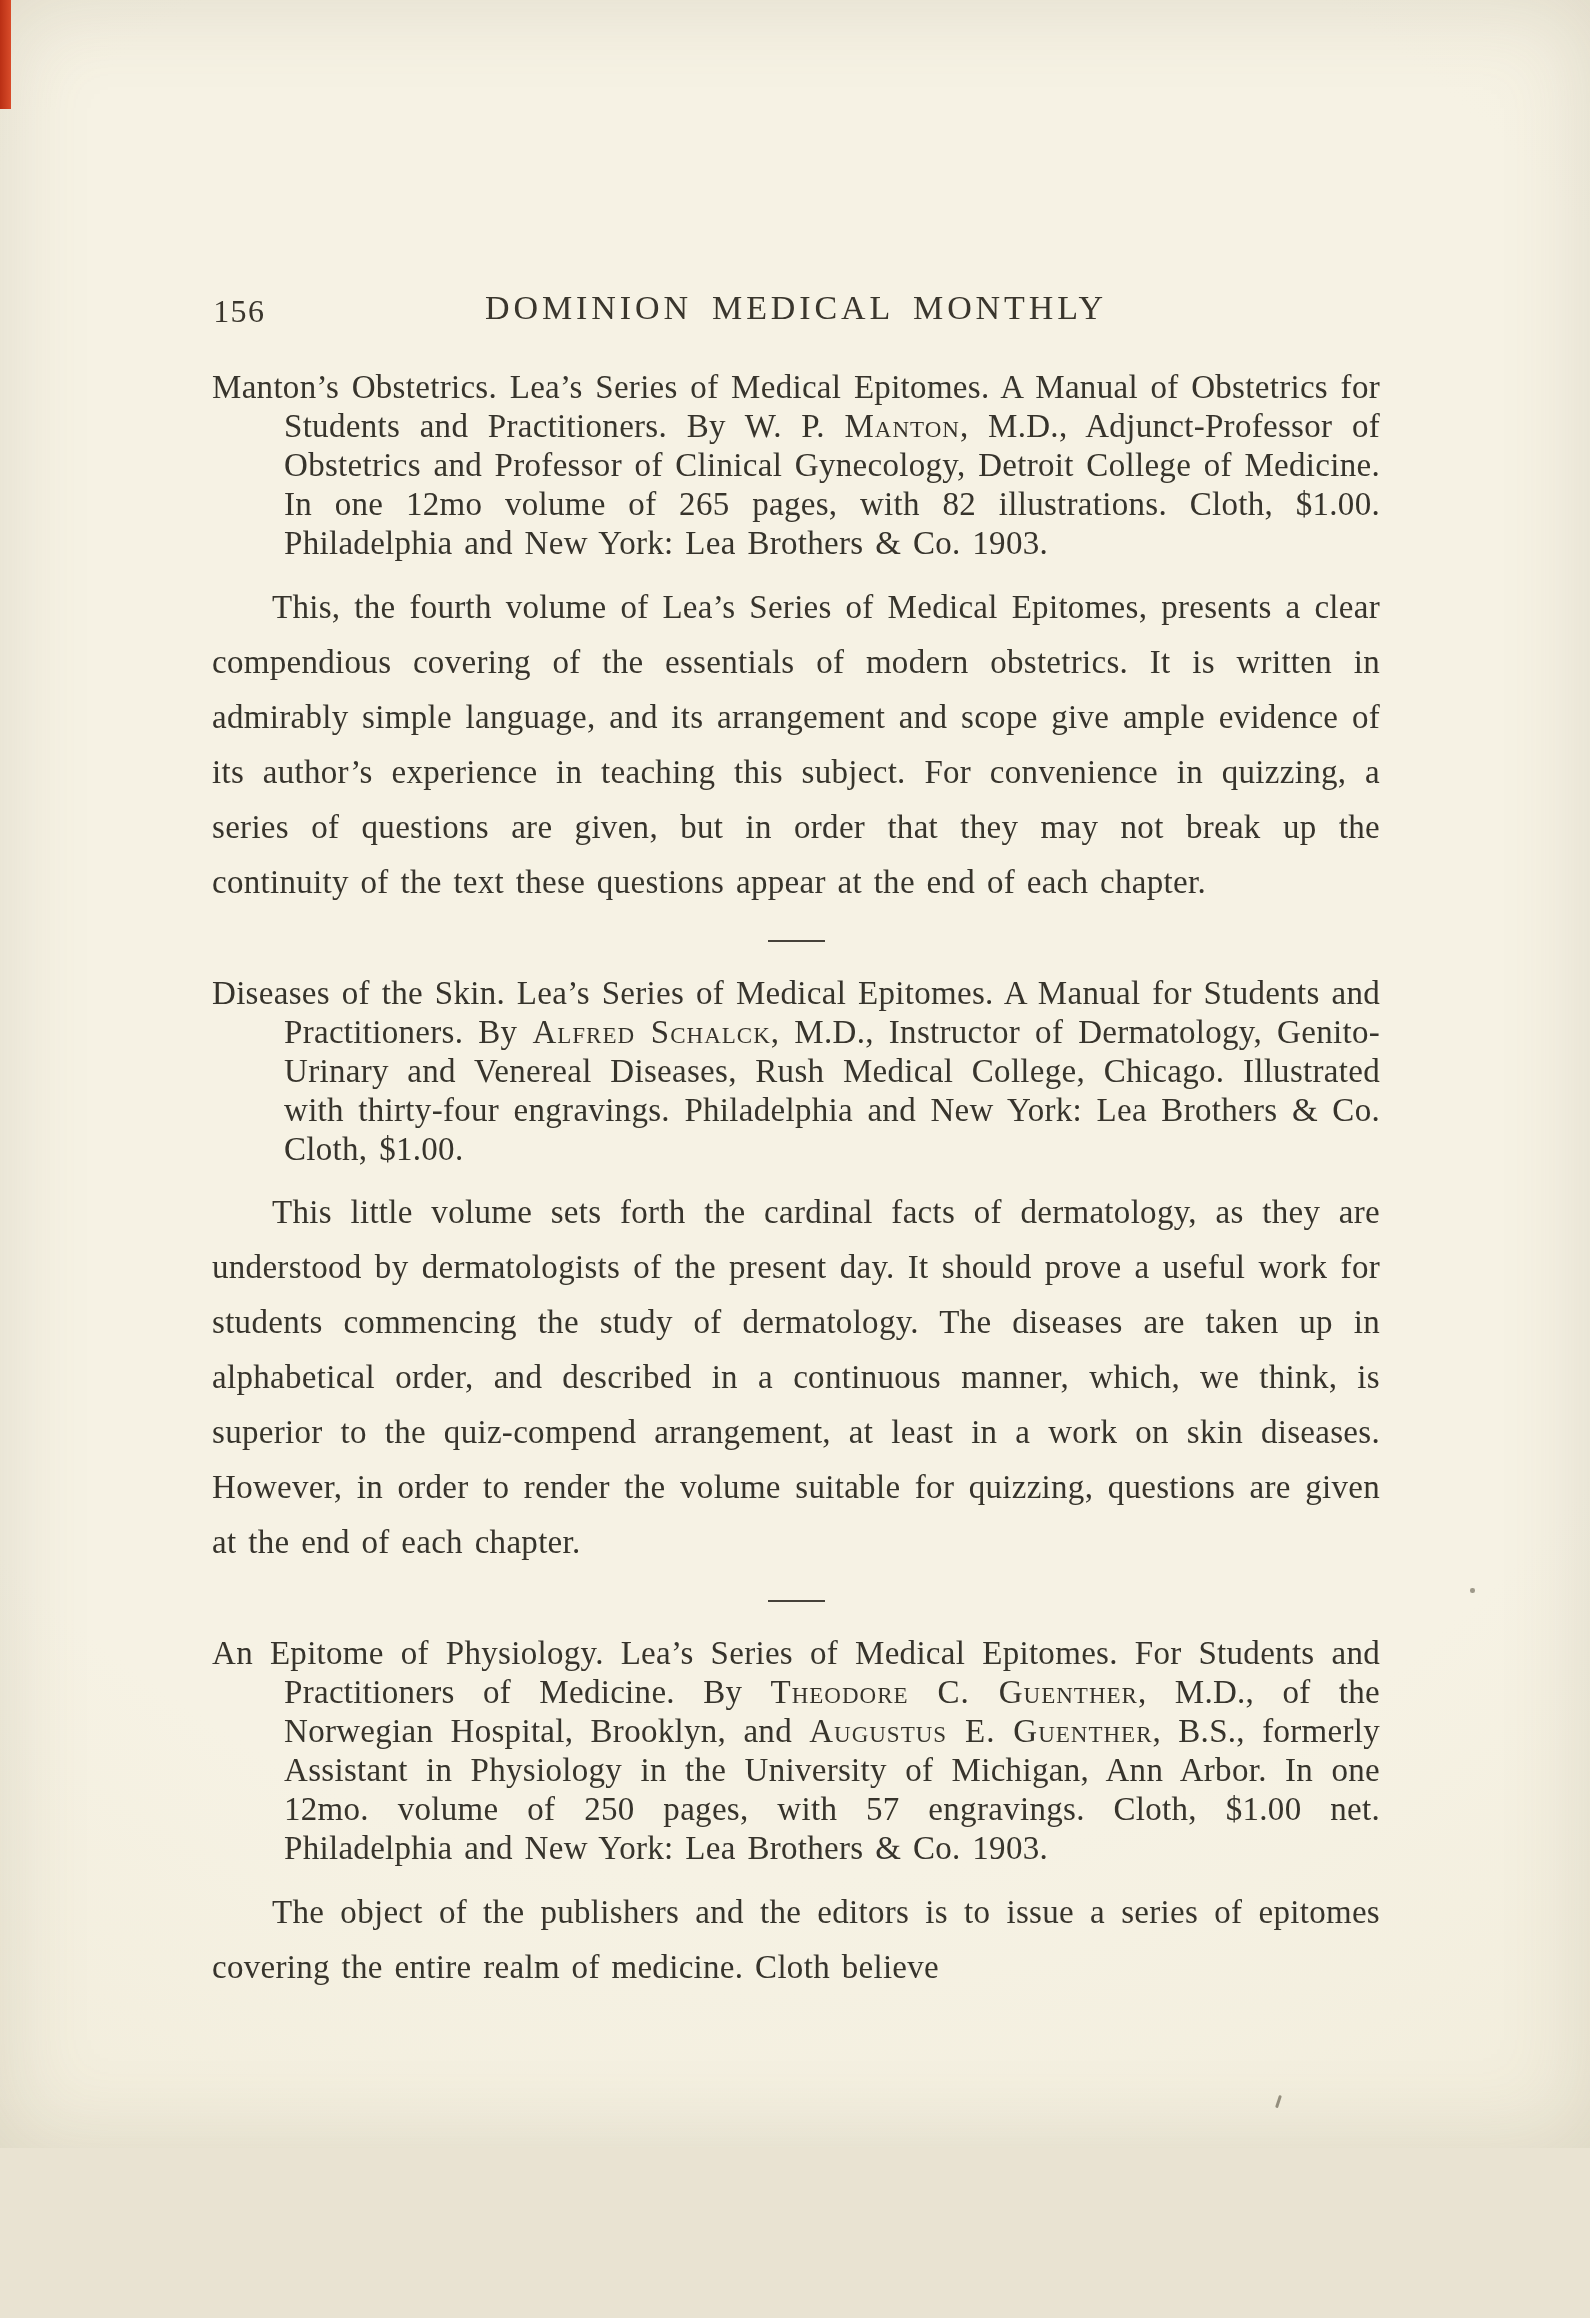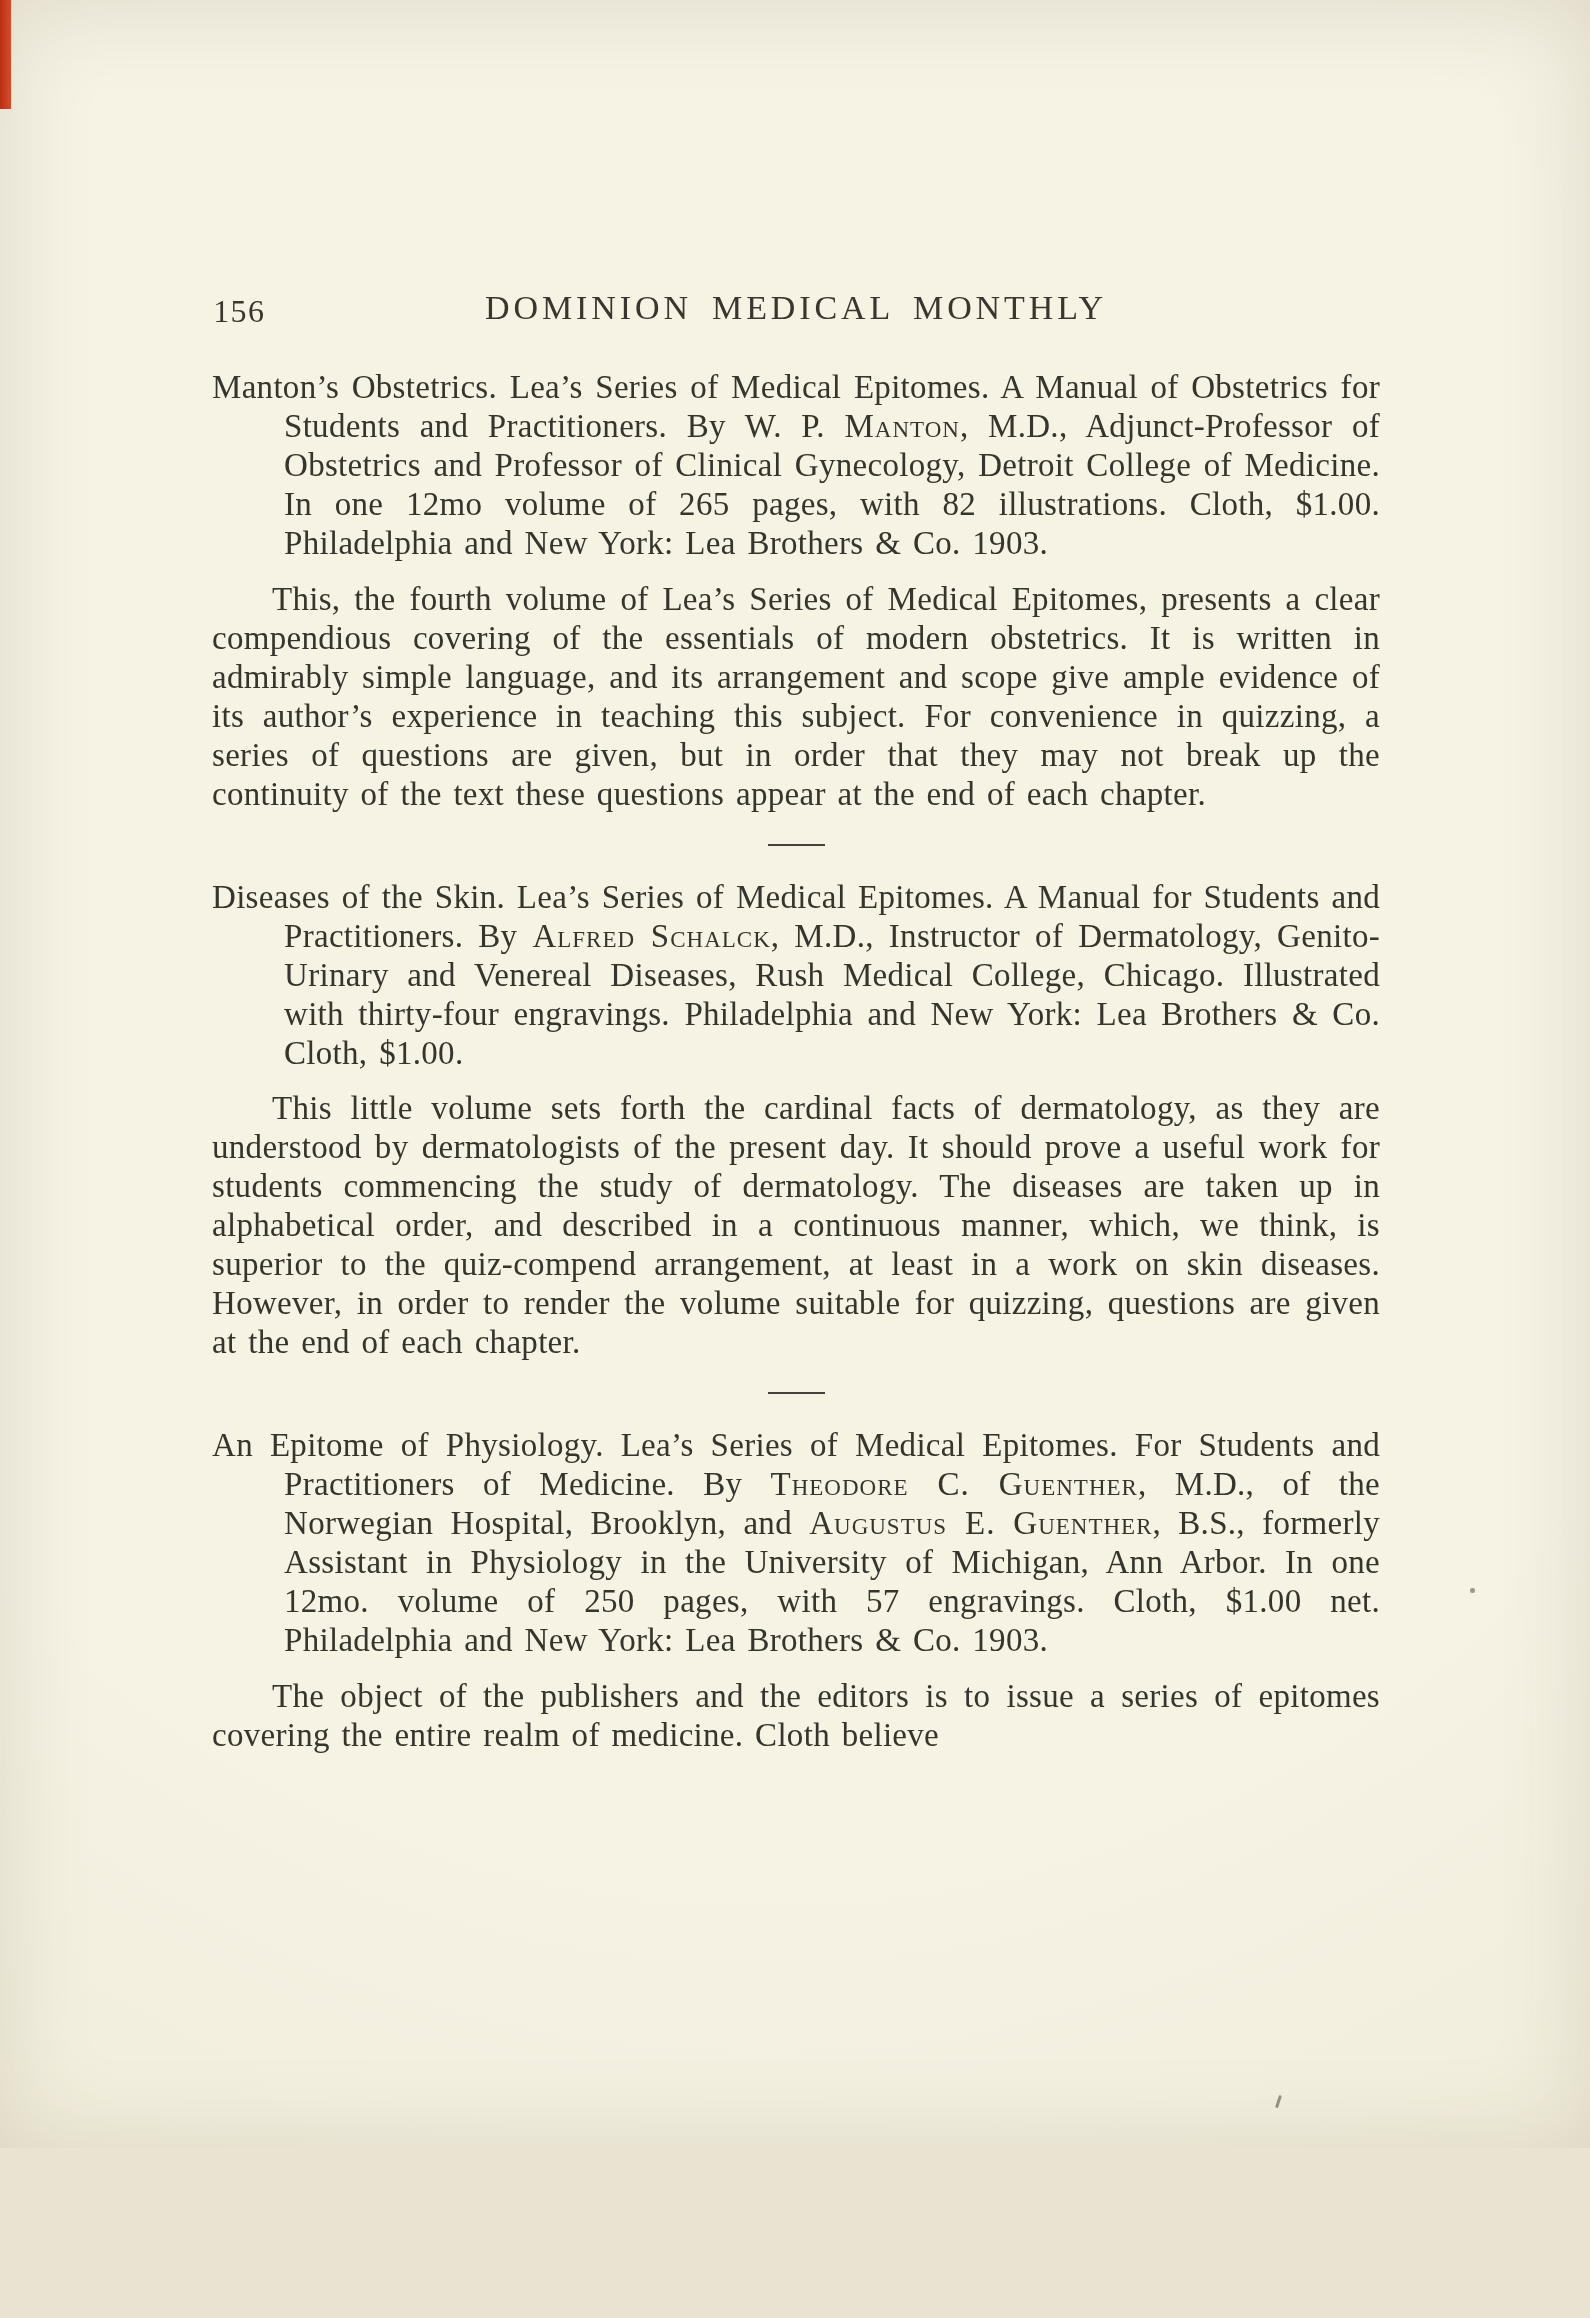--- a/index.html
+++ b/index.html
@@ -65,21 +65,21 @@
     margin-bottom: 16.7px;
     letter-spacing: 0.3px;
     word-spacing: 3.2px;
   }
   .seg-italic { }
   .seg-smallcaps { font-variant: small-caps; letter-spacing: 1px; }
   .seg-normal { }
 
   .body-para {
     font-size: 33px;
-    line-height: 39px;
+    line-height: 55px;
     text-align: justify;
     text-indent: 60px;
     margin-bottom: 6.4px;
     letter-spacing: 0.3px;
     word-spacing: 3.2px;
   }
 
   .divider {
     width: 57px;
     border-top: 2.6px solid #46423a;

